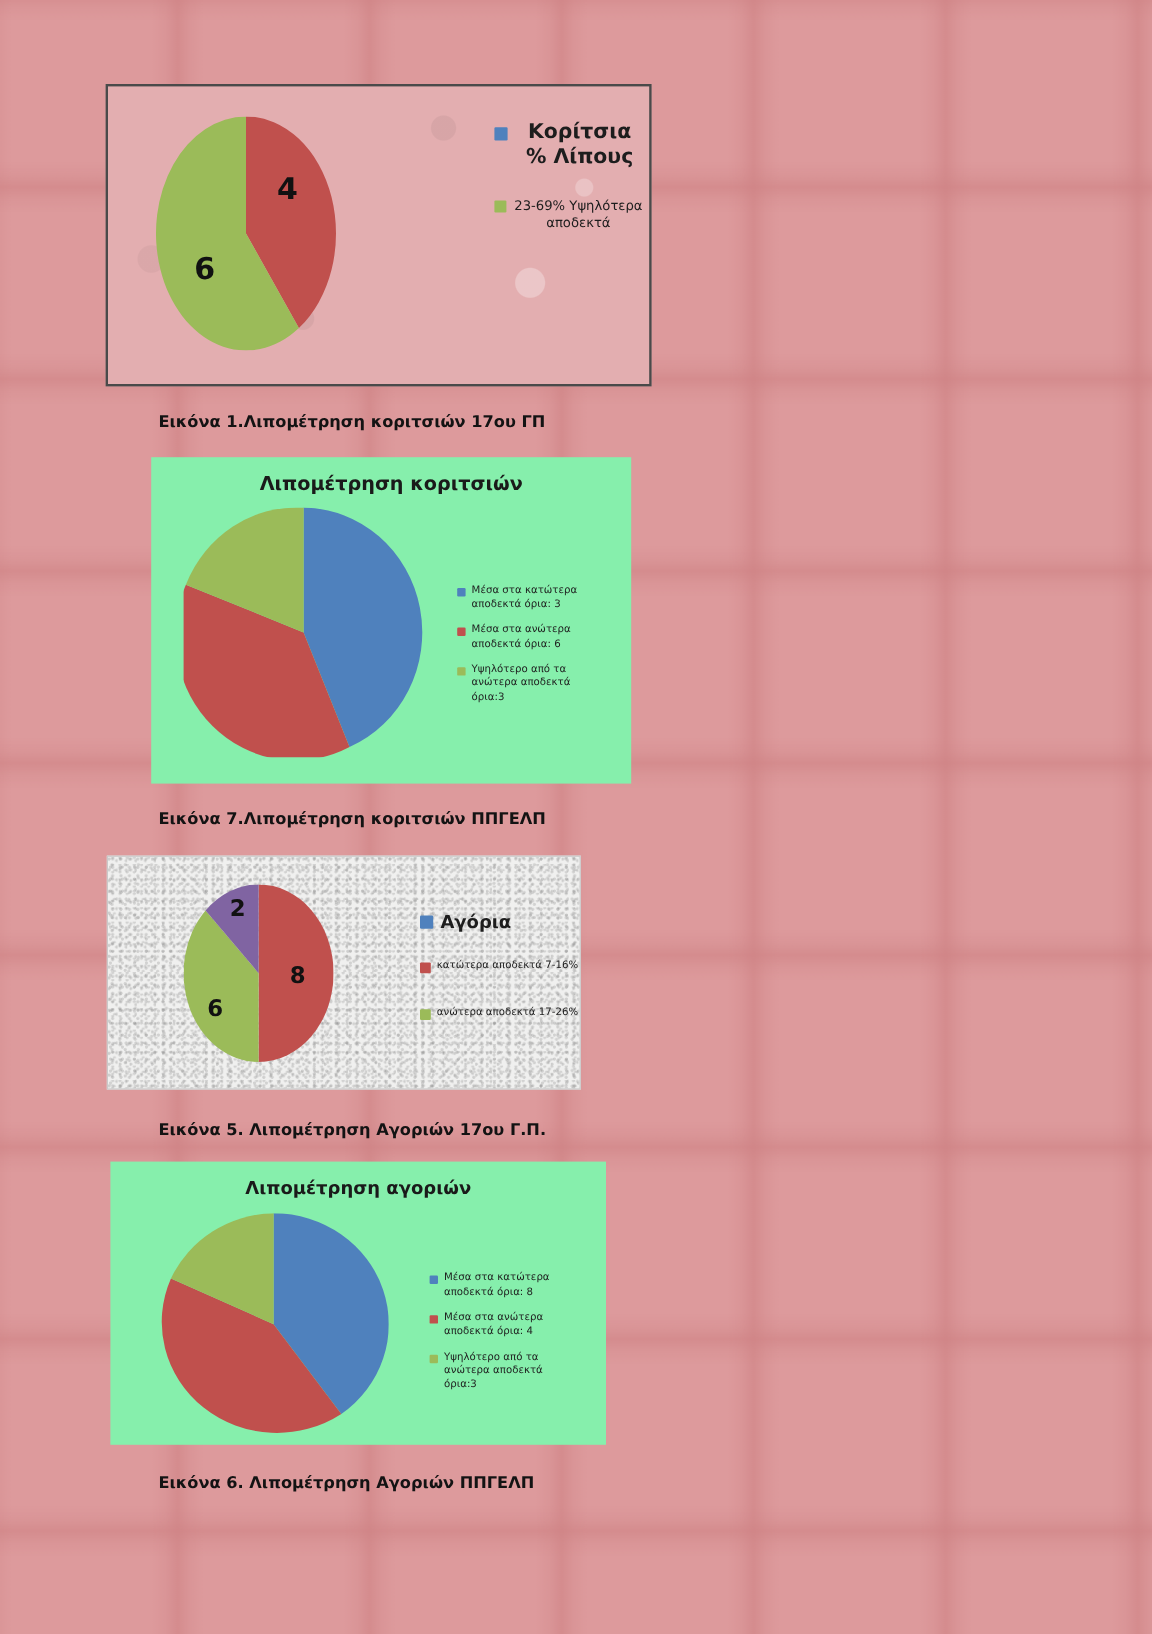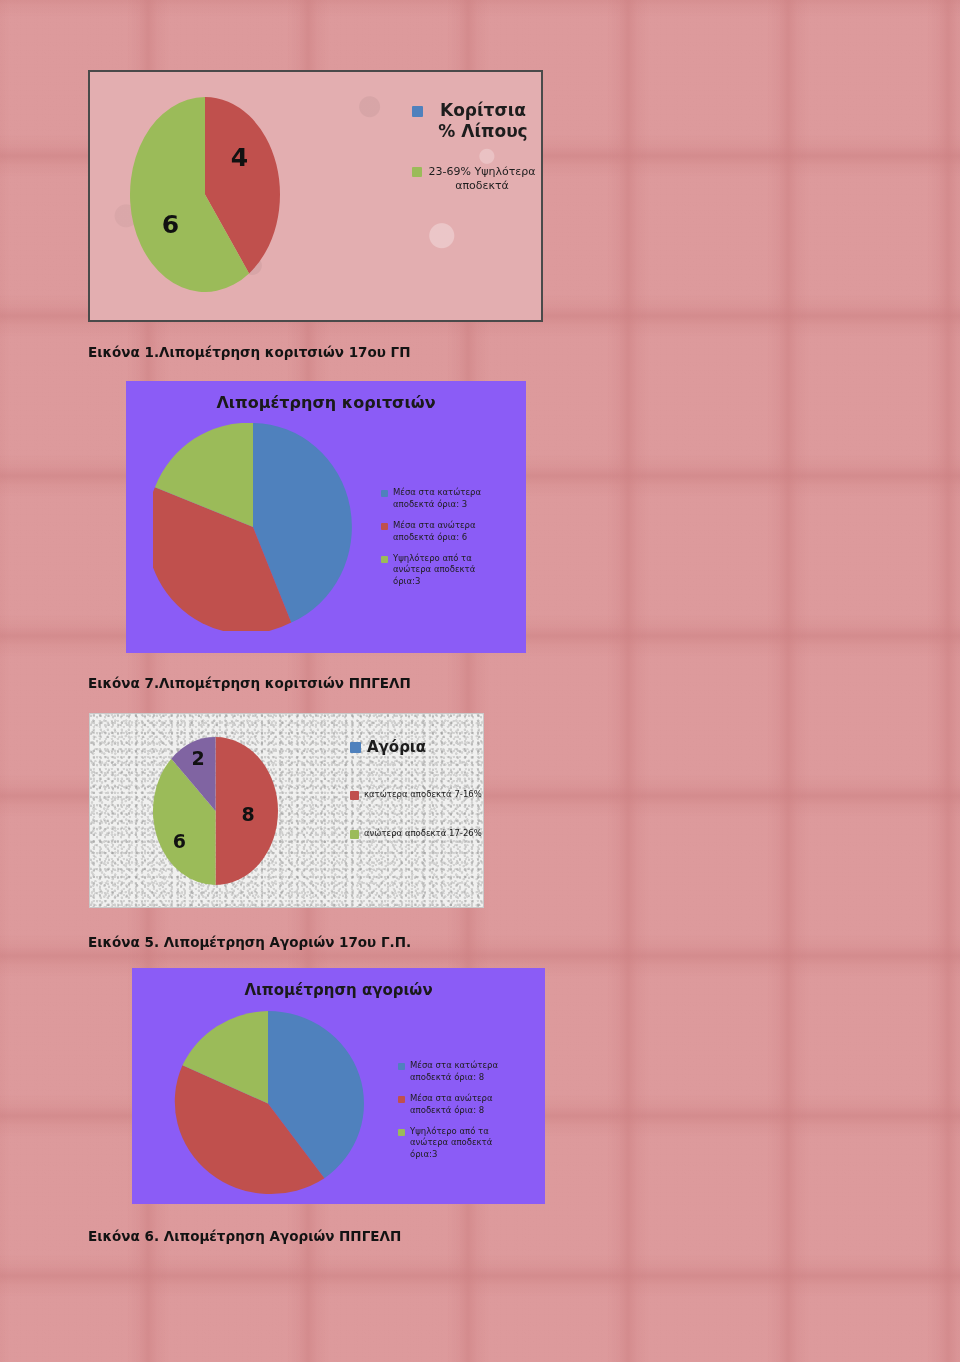--- a/index.html
+++ b/index.html
@@ -80,21 +80,21 @@
     background-image:
       radial-gradient(circle at 18% 22%, rgba(255,255,255,0.35) 0 8px, rgba(0,0,0,0) 9px),
       radial-gradient(circle at 62% 14%, rgba(0,0,0,0.05) 0 10px, rgba(0,0,0,0) 11px),
       radial-gradient(circle at 78% 66%, rgba(255,255,255,0.30) 0 12px, rgba(0,0,0,0) 13px),
       radial-gradient(circle at 36% 78%, rgba(0,0,0,0.05) 0 9px, rgba(0,0,0,0) 10px),
       radial-gradient(circle at 88% 34%, rgba(255,255,255,0.25) 0 7px, rgba(0,0,0,0) 8px),
       radial-gradient(circle at 8% 58%, rgba(0,0,0,0.04) 0 11px, rgba(0,0,0,0) 12px);
     border: 2px solid #4a4a4a;
   }
   
-  .box-plain { background: #8b5cf6; padding-left: 12px; }
+  .box-plain { background: #86efac; padding-left: 12px; }
   
   .box-f3 {
     background-color: #f0f0ef;
     background-image:
       radial-gradient(circle at 10% 20%, rgba(140,140,140,0.35) 0 1px, rgba(0,0,0,0) 1.6px),
       radial-gradient(circle at 30% 60%, rgba(140,140,140,0.30) 0 1px, rgba(0,0,0,0) 1.6px),
       radial-gradient(circle at 55% 25%, rgba(140,140,140,0.33) 0 1px, rgba(0,0,0,0) 1.6px),
       radial-gradient(circle at 75% 70%, rgba(140,140,140,0.30) 0 1px, rgba(0,0,0,0) 1.6px),
       radial-gradient(circle at 90% 40%, rgba(140,140,140,0.33) 0 1px, rgba(0,0,0,0) 1.6px),
       radial-gradient(circle at 20% 85%, rgba(140,140,140,0.30) 0 1px, rgba(0,0,0,0) 1.6px),
@@ -152,31 +152,32 @@
   
   .legend-sm .legend-row + .legend-row { margin-top: 9px; }
   .legend-sm .legend-swatch { width: 7px; height: 7px; margin-right: 5px; margin-top: 3px; }
   .legend-sm .legend-text { font-size: 8.5px; line-height: 1.4; max-width: 112px; }
 
   
   .legend-f3 .legend-row.head .legend-swatch { width: 11px; height: 11px; margin-right: 6px; margin-top: 4px; }
   .legend-f3 .legend-row.head .legend-text { font-size: 15px; font-weight: bold; line-height: 1.2; }
   .legend-f3 .legend-swatch { width: 9px; height: 9px; margin-right: 5px; }
   .legend-f3 .legend-text { font-size: 8.5px; line-height: 1.35; white-space: nowrap; }
-  .legend-f3 .legend-row.r1 { margin-top: 33px; }
+  .legend-f3 .legend-row.r1 { margin-top: 23px; }
   .legend-f3 .legend-row.r2 { margin-top: 28px; }
 
   
   .caption {
     position: absolute;
     font-weight: bold;
     font-size: 13.5px;
     color: #131313;
     white-space: nowrap;
     font-family: "DejaVu Sans", sans-serif;
+    margin-left: 44px;
   }
 </style>
 </head>
 <body>
 
 <div id="page-bg"></div>
 
 <div id="content">
 
   <div class="figure" style="left:88px; top:70px; width:455px; height:252px;">
@@ -255,41 +256,41 @@
 
           <path d="M 50 50 L 50 100 A 50 50 0 0 1 14.64 14.64 Z" fill="#9BBB59"></path>
 
           <path d="M 50 50 L 14.64 14.64 A 50 50 0 0 1 50 0 Z" fill="#8064A2"></path>
         </svg>
         <span class="slice-label" style="left:36%; top:14%; font-size:19px;">2</span>
         <span class="slice-label" style="left:76%; top:52%; font-size:19px;">8</span>
         <span class="slice-label" style="left:21%; top:70%; font-size:19px;">6</span>
       </div>
 
-      <div class="legend legend-f3" style="left:260px; top:24px; width:135px;">
+      <div class="legend legend-f3" style="left:260px; top:45px; width:135px;">
         <div class="legend-row head">
           <span class="legend-swatch" style="background:#4F81BD;"></span>
           <span class="legend-text">Αγόρια</span>
         </div>
         <div class="legend-row r1">
           <span class="legend-swatch" style="background:#C0504D;"></span>
           <span class="legend-text">κατώτερα αποδεκτά  7-16%</span>
         </div>
         <div class="legend-row r2">
           <span class="legend-swatch" style="background:#9BBB59;"></span>
           <span class="legend-text">ανώτερα αποδεκτά  17-26%</span>
         </div>
       </div>
 
     </div>
   </div>
 
   <div class="caption" style="left:88px; top:934px;">Εικόνα 5. Λιπομέτρηση Αγοριών 17ου Γ.Π.</div>
 
-  <div class="figure" style="left:92px; top:968px; width:495px; height:236px;margin-left:40px;">
+  <div class="figure" style="left:92px; top:968px; width:495px; height:236px;">
     <div class="chart-box box-plain" style="width:413px; height:236px;">
 
       <div class="chart-title" style="top:13px; font-size:15px;">Λιπομέτρηση αγοριών</div>
 
       <div class="pie-wrap" style="left:40px; top:43px; width:192px; height:185px;">
         <svg class="pie" viewBox="0 0 100 100" preserveAspectRatio="none">
 
           <path d="M 50 50 L 50 0 A 50 50 0 0 1 79.39 90.45 Z" fill="#4F81BD"></path>
 
           <path d="M 50 50 L 79.39 90.45 A 50 50 0 0 1 5.45 29.39 Z" fill="#C0504D"></path>
@@ -298,21 +299,21 @@
         </svg>
       </div>
 
       <div class="legend legend-sm" style="left:266px; top:92px; width:140px;">
         <div class="legend-row">
           <span class="legend-swatch" style="background:#4F81BD;"></span>
           <span class="legend-text">Μέσα στα κατώτερα αποδεκτά όρια: 8</span>
         </div>
         <div class="legend-row">
           <span class="legend-swatch" style="background:#C0504D;"></span>
-          <span class="legend-text">Μέσα στα ανώτερα αποδεκτά όρια: 8</span>
+          <span class="legend-text">Μέσα στα ανώτερα αποδεκτά όρια: 4</span>
         </div>
         <div class="legend-row">
           <span class="legend-swatch" style="background:#9BBB59;"></span>
           <span class="legend-text">Υψηλότερο από τα ανώτερα αποδεκτά όρια:3</span>
         </div>
       </div>
 
     </div>
   </div>
 

